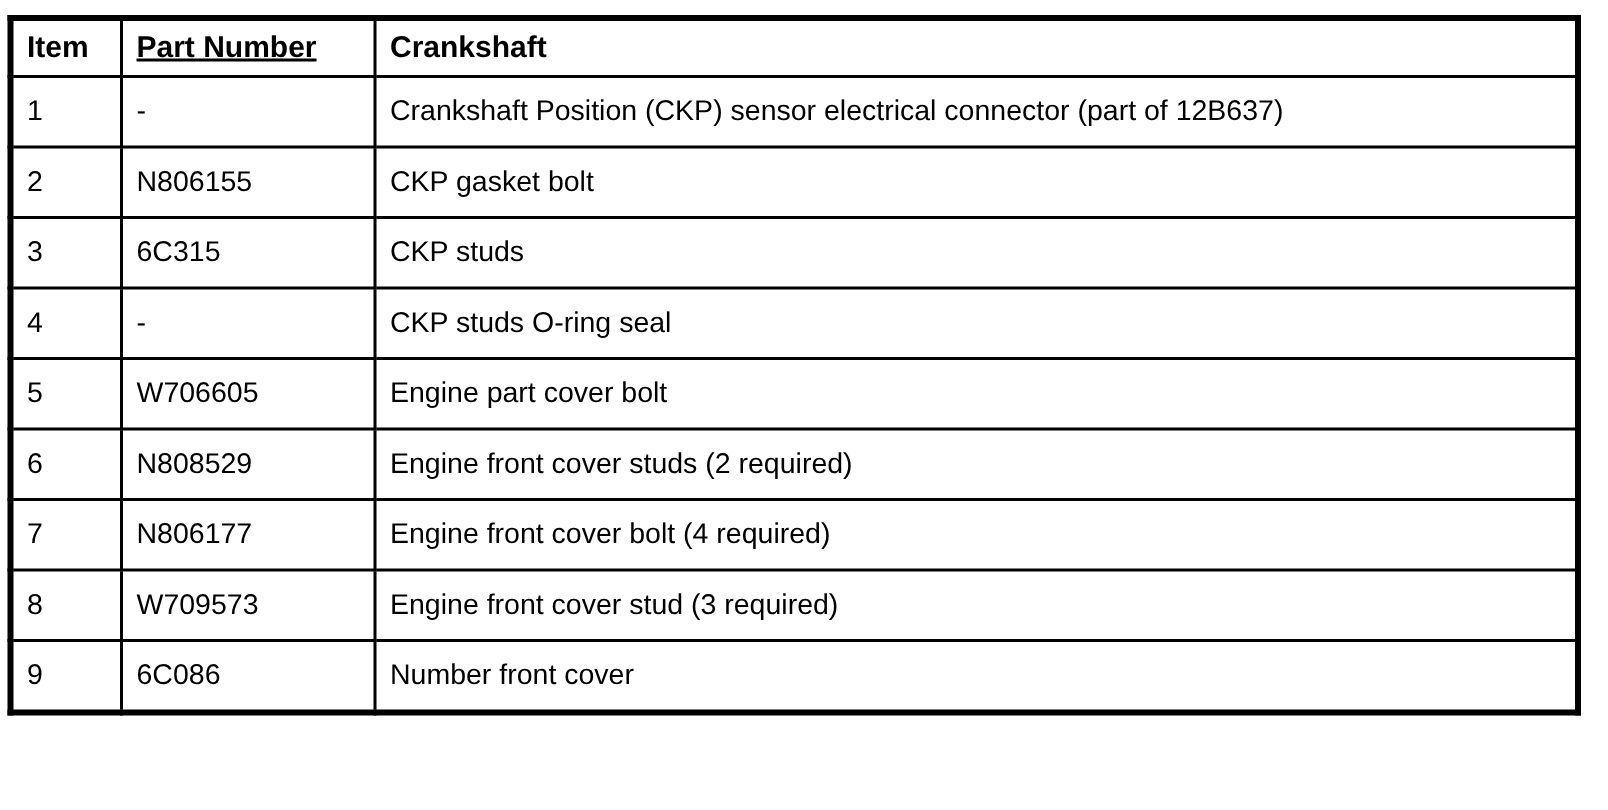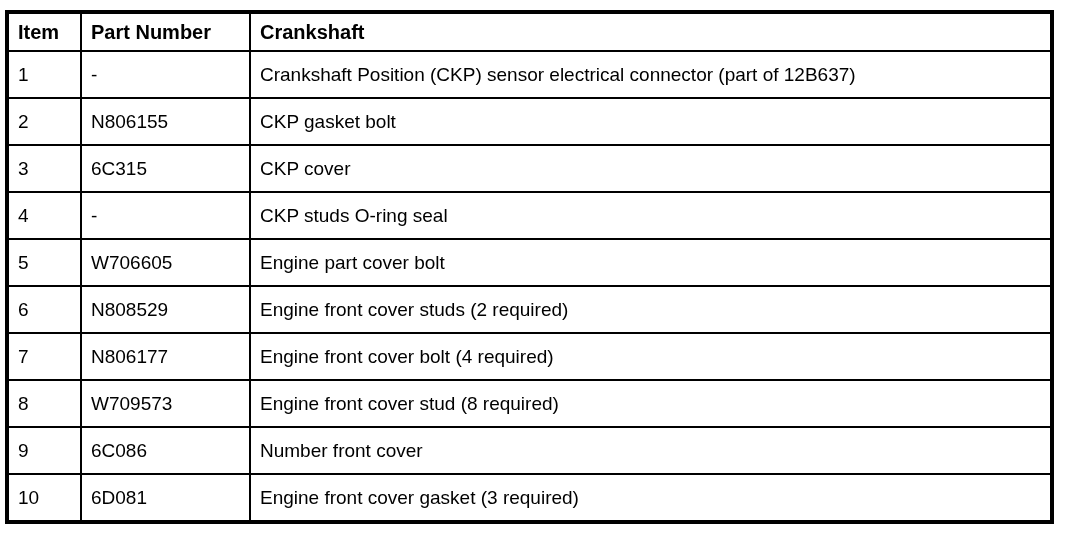--- a/index.html
+++ b/index.html
@@ -40,21 +40,21 @@
   table.parts-table th {
     height: 36px;
     font-weight: bold;
     font-size: 20px;
   }
   table.parts-table td {
     height: 45px;
     font-weight: normal;
   }
   th.col-item  { width: 62px; }
-  th.col-part  { width: 158px; }
+  th.col-part  { width: 158px; text-decoration: underline; }
   th.col-desc  { width: 790px; text-align: center; padding-left: 0; }
 </style>
 </head>
 <body>
 
 <div class="page">
   <table class="parts-table">
     <thead>
       <tr>
         <th class="col-item">Item</th>
@@ -69,21 +69,21 @@
         <td>Crankshaft Position (CKP) sensor electrical connector (part of 12B637)</td>
       </tr>
       <tr>
         <td>2</td>
         <td>N806155</td>
         <td>CKP gasket bolt</td>
       </tr>
       <tr>
         <td>3</td>
         <td>6C315</td>
-        <td>CKP cover</td>
+        <td>CKP studs</td>
       </tr>
       <tr>
         <td>4</td>
         <td>-</td>
         <td>CKP studs O-ring seal</td>
       </tr>
       <tr>
         <td>5</td>
         <td>W706605</td>
         <td>Engine part cover bolt</td>
@@ -94,27 +94,22 @@
         <td>Engine front cover studs (2 required)</td>
       </tr>
       <tr>
         <td>7</td>
         <td>N806177</td>
         <td>Engine front cover bolt (4 required)</td>
       </tr>
       <tr>
         <td>8</td>
         <td>W709573</td>
-        <td>Engine front cover stud (8 required)</td>
+        <td>Engine front cover stud (3 required)</td>
       </tr>
       <tr>
         <td>9</td>
         <td>6C086</td>
         <td>Number front cover</td>
       </tr>
-      <tr>
-        <td>10</td>
-        <td>6D081</td>
-        <td>Engine front cover gasket (3 required)</td>
-      </tr>
     </tbody>
   </table>
 </div>
 
 </body></html>

